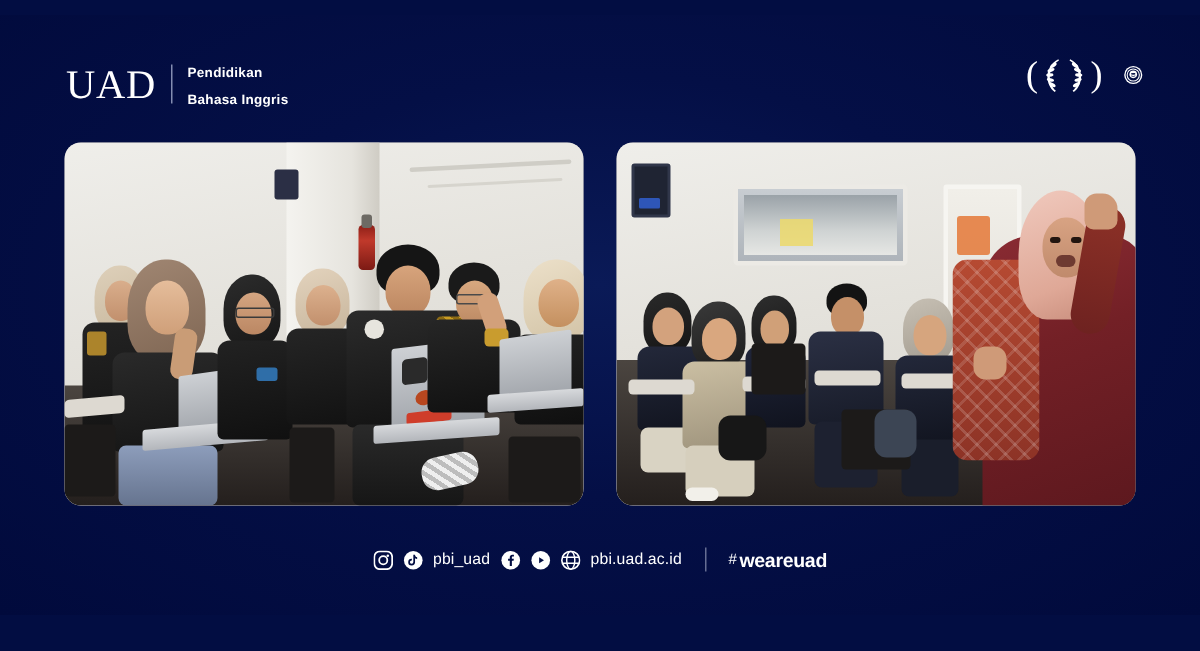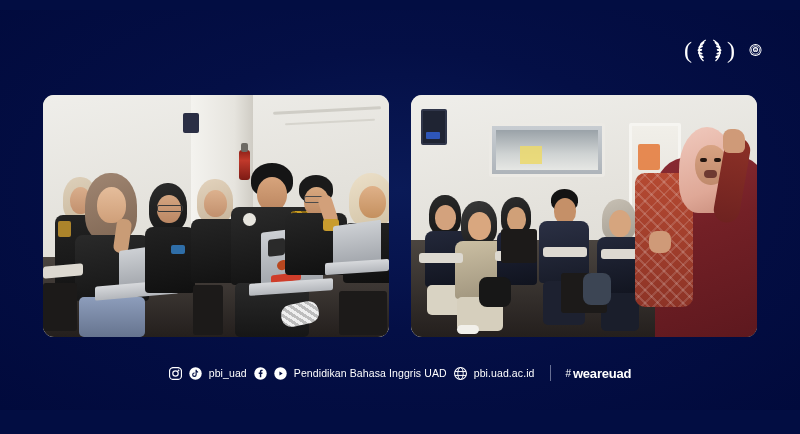--- a/index.html
+++ b/index.html
@@ -326,20 +326,28 @@
   .hash-sign { font-size: 10px; font-weight: normal; }
 </style>
 </head>
 <body>
 
 <div class="poster">
   <div class="poster-inner-glow"></div>
 
   <div class="header">
 
+    <div class="brand">
+      <div class="brand-mark">UAD</div>
+      <div class="brand-divider"></div>
+      <div>
+        <span class="brand-sub">Pendidikan</span><br>
+        <span class="brand-sub">Bahasa Inggris</span>
+      </div>
+    </div>
 
     <div class="badges">
 
       <div class="unggul">
         <span class="paren">(</span>
         <span class="ico laurel">
           <svg viewBox="0 0 16 30" width="16" height="30">
             <g fill="#ffffff">
               <path d="M13 2 C7 5 4 11 4 16 C4 21 6 26 10 29 L11 28 C7.5 25 6 20.5 6 16 C6 11.5 8.5 6 13.5 3.2 Z"></path>
               <ellipse cx="9" cy="7" rx="3" ry="1.4" transform="rotate(-35 9 7)"></ellipse>
@@ -584,21 +592,20 @@
         </svg>
       </span>
 
       <span class="ico">
         <svg viewBox="0 0 24 24" width="13" height="13">
           <circle cx="12" cy="12" r="11.5" fill="#ffffff"></circle>
           <path d="M10 8.2l6 3.8-6 3.8z" fill="#020d42"></path>
         </svg>
       </span>
 
-      <span class="label">Pendidikan Bahasa Inggris UAD</span>
 
       <span class="ico">
         <svg viewBox="0 0 24 24" width="13" height="13">
           <circle cx="12" cy="12" r="11" fill="none" stroke="#ffffff" stroke-width="2"></circle>
           <ellipse cx="12" cy="12" rx="5" ry="11" fill="none" stroke="#ffffff" stroke-width="1.8"></ellipse>
           <line x1="1.6" y1="8.4" x2="22.4" y2="8.4" stroke="#ffffff" stroke-width="1.8"></line>
           <line x1="1.6" y1="15.6" x2="22.4" y2="15.6" stroke="#ffffff" stroke-width="1.8"></line>
         </svg>
       </span>
 

